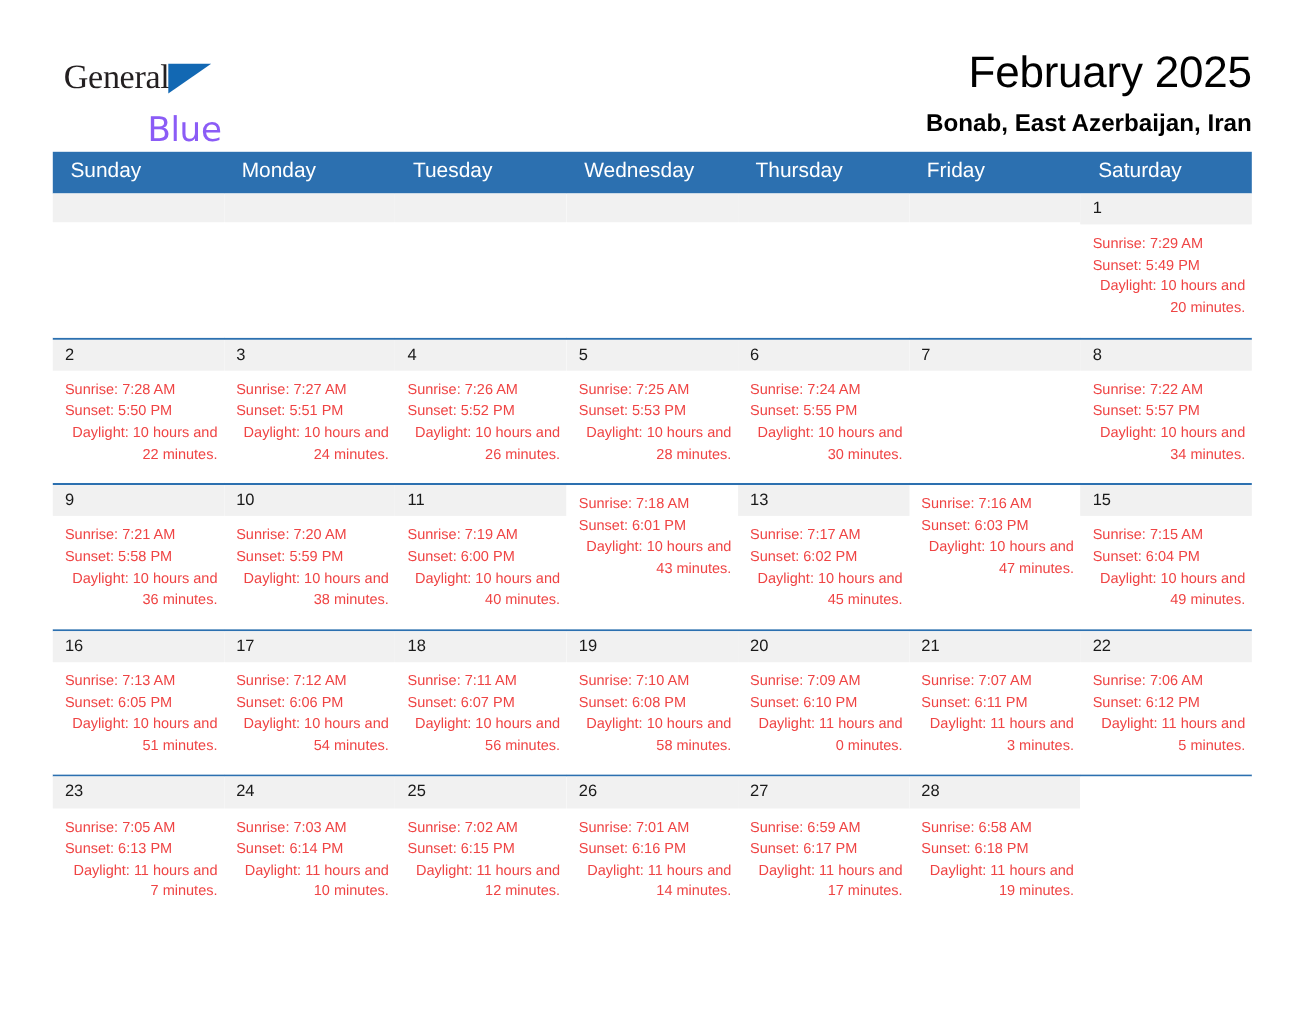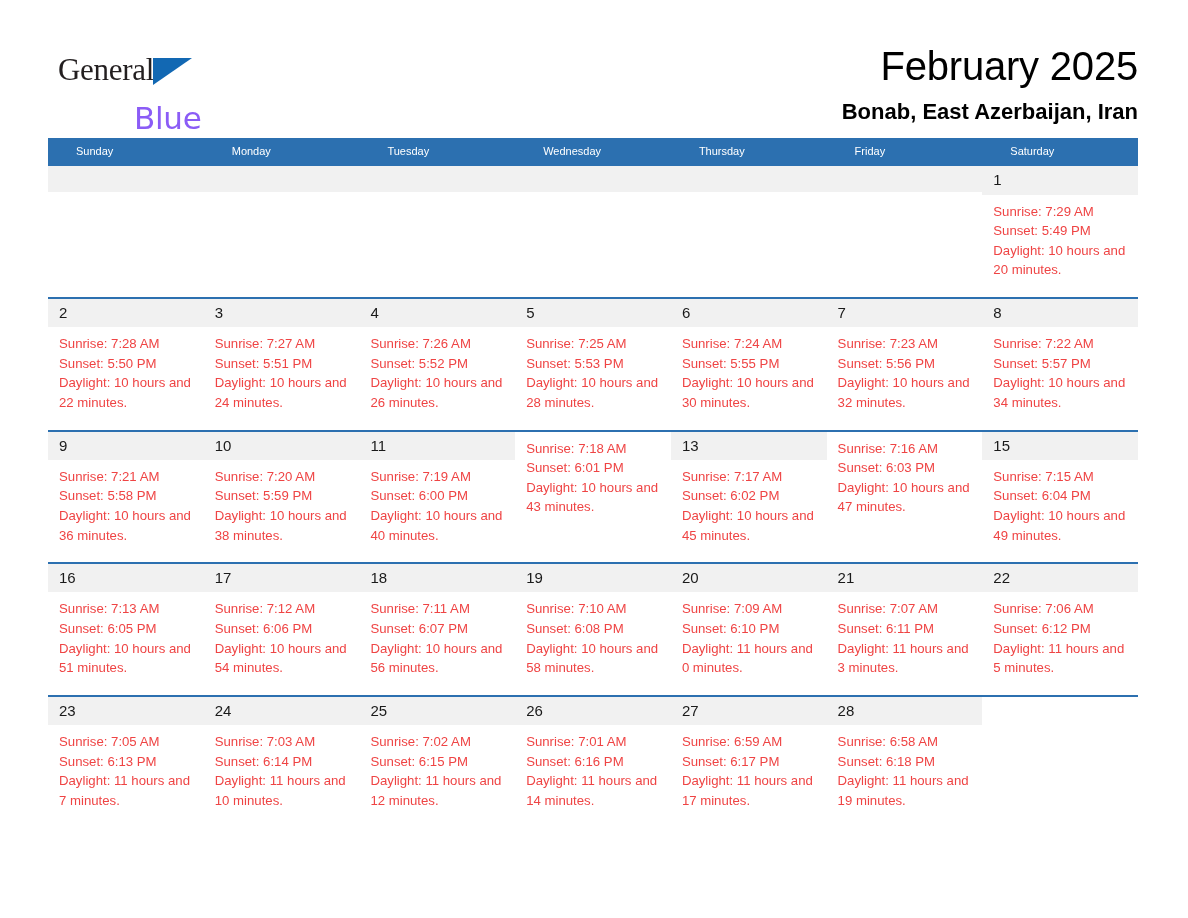--- a/index.html
+++ b/index.html
@@ -90,22 +90,22 @@
     box-sizing: border-box;
   }
 
   .dow-row {
     display: flex;
     background: #2c70b0;
   }
   .dow-cell {
     flex: 1 1 0;
     color: #ffffff;
-    font-size: 11px;
-    padding: 7px 0 8px 28px;
+    font-size: 19px;
+    padding: 7px 0 8px 16px;
     box-sizing: border-box;
     line-height: 1.2;
   }
 
   .week-row {
     display: flex;
     border-top: 2px solid #2c70b0;
   }
   .week-row.first-week {
     border-top: none;
@@ -139,20 +139,21 @@
     padding: 7px 6px 0 11px;
     font-size: 13.2px;
     line-height: 19.6px;
     color: #ef4444;
   }
   .day-info div {
     white-space: nowrap;
   }
   .day-info .daylight {
     white-space: normal;
+    text-align: right;
   }
 </style>
 </head>
 <body>
 
 <div class="page-header">
   <div class="brand">
     <span class="brand-general">General</span>
     <span class="brand-triangle"></span>
     <span class="brand-blue">Blue</span>
@@ -269,25 +270,20 @@
     <div class="day-cell">
       <div class="day-number">6</div>
       <div class="day-info">
         <div>Sunrise: 7:24 AM</div>
         <div>Sunset: 5:55 PM</div>
         <div class="daylight">Daylight: 10 hours and 30 minutes.</div>
       </div>
     </div>
     <div class="day-cell">
       <div class="day-number">7</div>
-      <div class="day-info">
-        <div>Sunrise: 7:23 AM</div>
-        <div>Sunset: 5:56 PM</div>
-        <div class="daylight">Daylight: 10 hours and 32 minutes.</div>
-      </div>
     </div>
     <div class="day-cell">
       <div class="day-number">8</div>
       <div class="day-info">
         <div>Sunrise: 7:22 AM</div>
         <div>Sunset: 5:57 PM</div>
         <div class="daylight">Daylight: 10 hours and 34 minutes.</div>
       </div>
     </div>
   </div>

